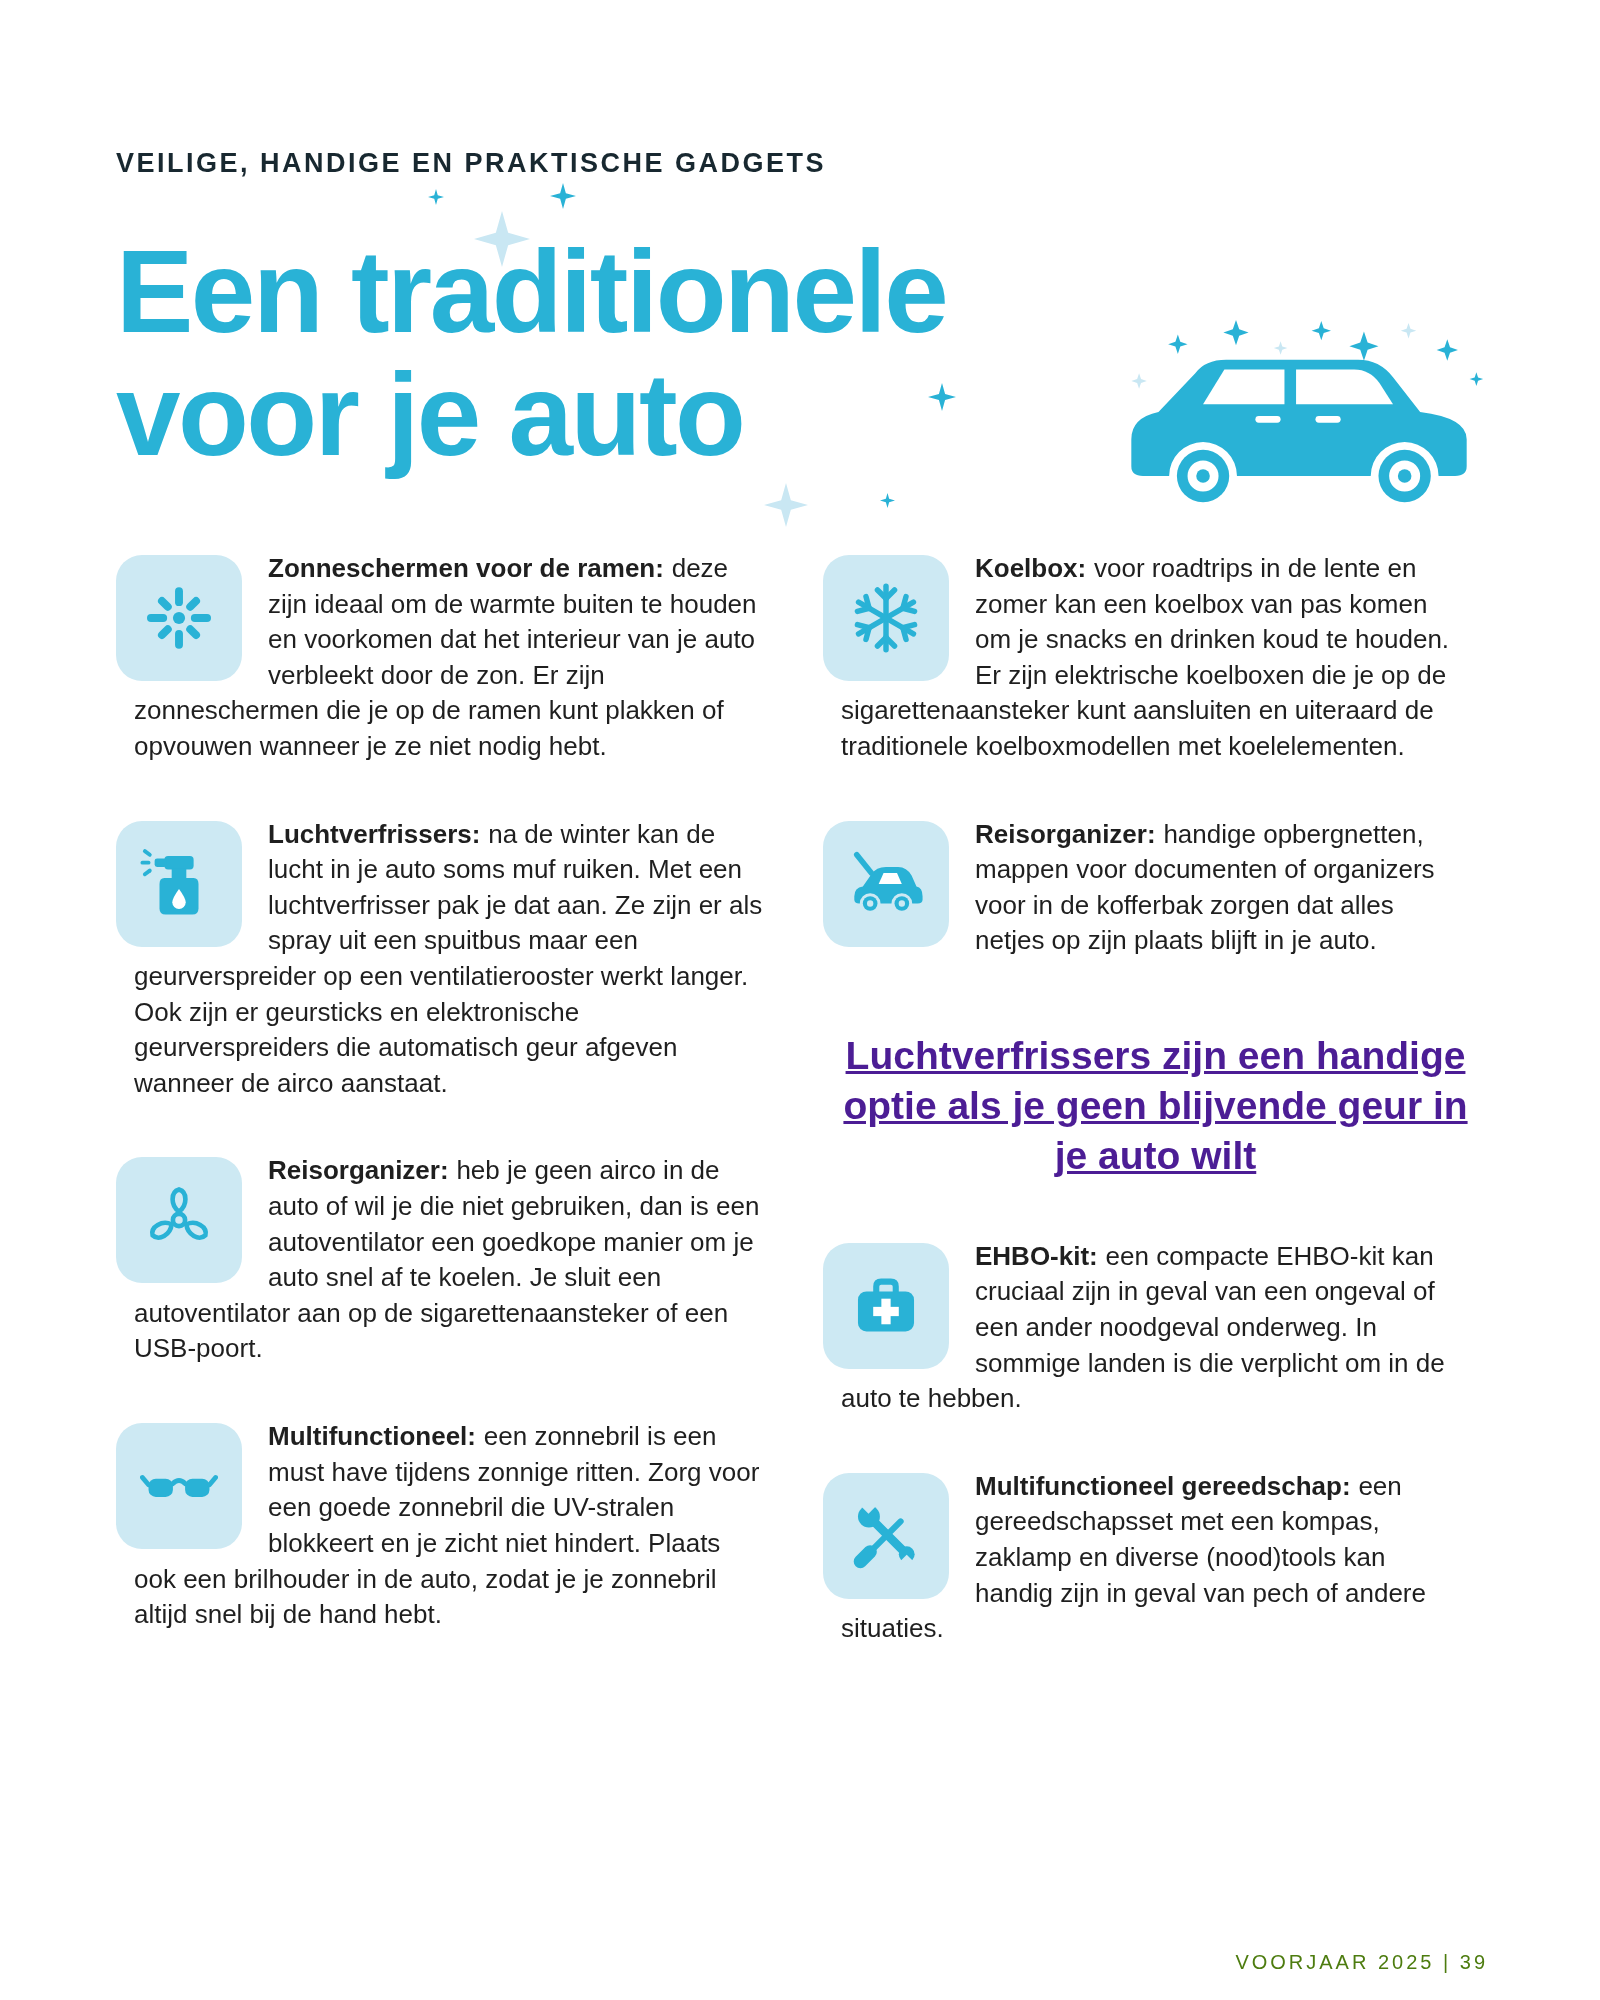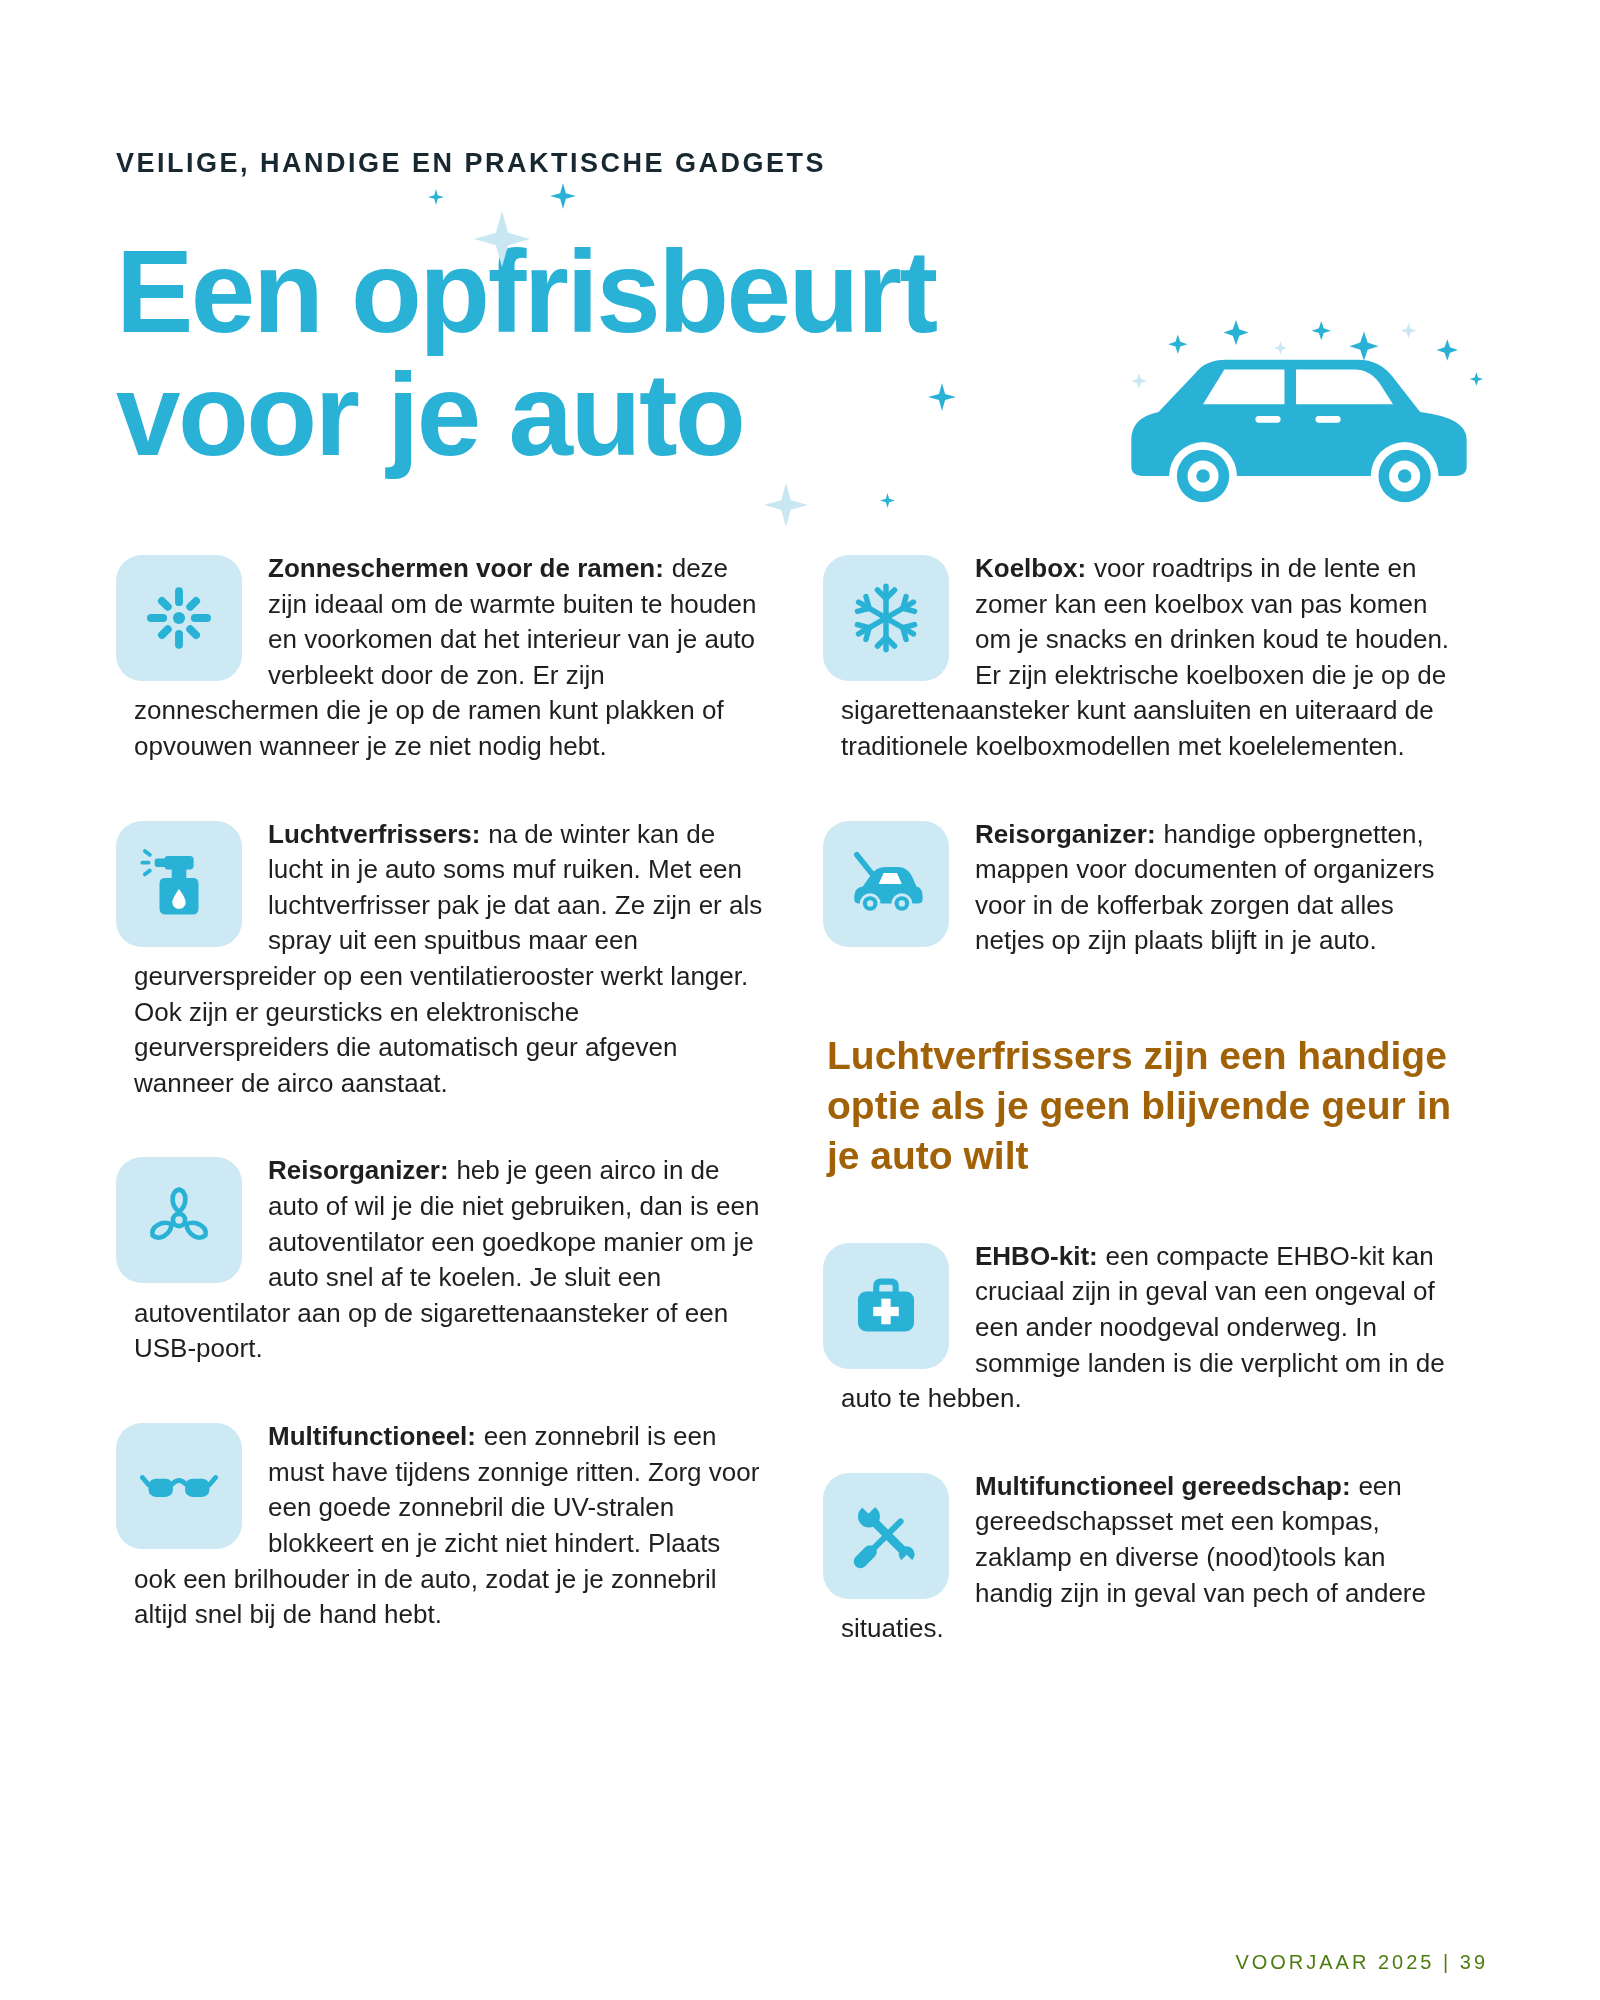--- a/index.html
+++ b/index.html
@@ -20,34 +20,34 @@
   .columns{display:grid;grid-template-columns:1fr 1fr;column-gap:42px;margin-top:56px;}
 
   .item{margin-bottom:34px;font-size:26px;line-height:1.37;color:#1f1f1f;}
   .item::after{content:"";display:block;clear:both;}
   .tile{float:left;width:126px;height:126px;border-radius:26px;background:#cde9f3;margin:4px 26px 10px 0;
         display:flex;align-items:center;justify-content:center;}
   .tile svg{width:78px;height:78px;display:block;}
   .item p{margin:18px;}
   .item b{font-weight:700;margin-right:.3em;}
 
-  .quote{color:#a16207;font-weight:700;font-size:39px;line-height:1.28;margin:54px 4px 58px;}
+  .quote{color:#4c1d95;font-weight:700;font-size:39px;line-height:1.28;text-align:center;margin:54px 4px 58px;text-decoration:underline;}
 
   .footer{position:absolute;right:112px;bottom:26px;font-size:20px;letter-spacing:3px;color:#4d7c0f;font-weight:500;}
 </style>
 </head>
 <body>
 
 <div class="page">
 
   <div class="kicker">VEILIGE, HANDIGE EN PRAKTISCHE GADGETS</div>
 
   <div class="hero">
     <div class="title">
-      <div>Een opfrisbeurt</div>
+      <div>Een traditionele</div>
       <div>voor je auto</div>
     </div>
 
     <div class="star" style="left:358px;top:-20px;width:56px;height:56px;background:#c9e7f3;"></div>
     <div class="star" style="left:434px;top:-48px;width:26px;height:26px;background:#29b2d6;"></div>
     <div class="star" style="left:312px;top:-42px;width:16px;height:16px;background:#29b2d6;"></div>
     <div class="star" style="left:648px;top:252px;width:44px;height:44px;background:#c9e7f3;"></div>
     <div class="star" style="left:812px;top:152px;width:28px;height:28px;background:#29b2d6;"></div>
     <div class="star" style="left:764px;top:262px;width:15px;height:15px;background:#29b2d6;"></div>
 

